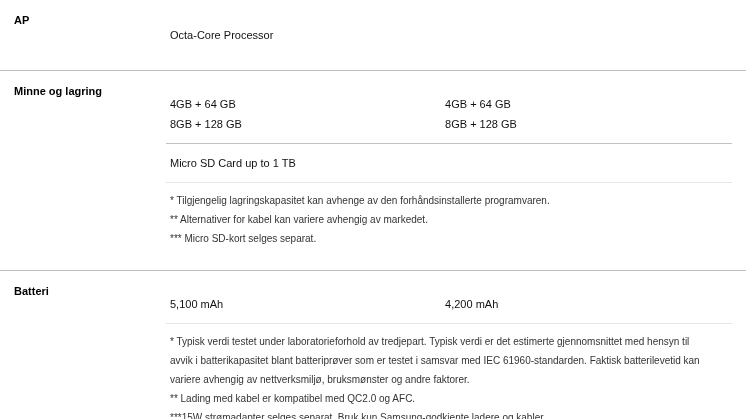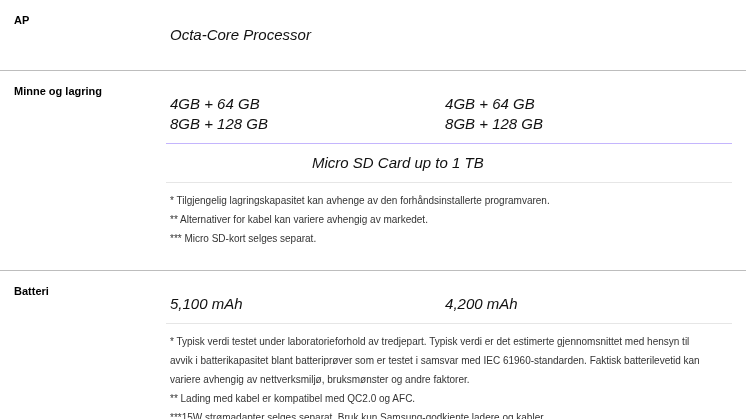--- a/index.html
+++ b/index.html
@@ -35,39 +35,37 @@
   .value-cell {
     padding: 0;
   }
   .row-sep-strong {
     border-top: 1px solid #bdbdbd;
     margin-top: 20px;
   }
   .subrow {
     display: flex;
     padding: 9px 0 9px 0;
-    justify-content: center;
   }
   .subrow.bordered {
     border-top: 1px solid #c4b5fd;
   }
   .col-a {
     width: 282px;
     padding-left: 4px;
     box-sizing: border-box;
   }
   .col-b {
     width: 290px;
     box-sizing: border-box;
   }
   .line {
-    font-size: 15px;
+    font-size: 11px;
     line-height: 20px;
     color: #111;
-    font-style: italic;
   }
   .note {
     font-size: 10px;
     line-height: 19px;
     color: #333;
   }
   .notes-block {
     padding: 8px 14px 8px 4px;
   }
   .notes-block.bordered {

